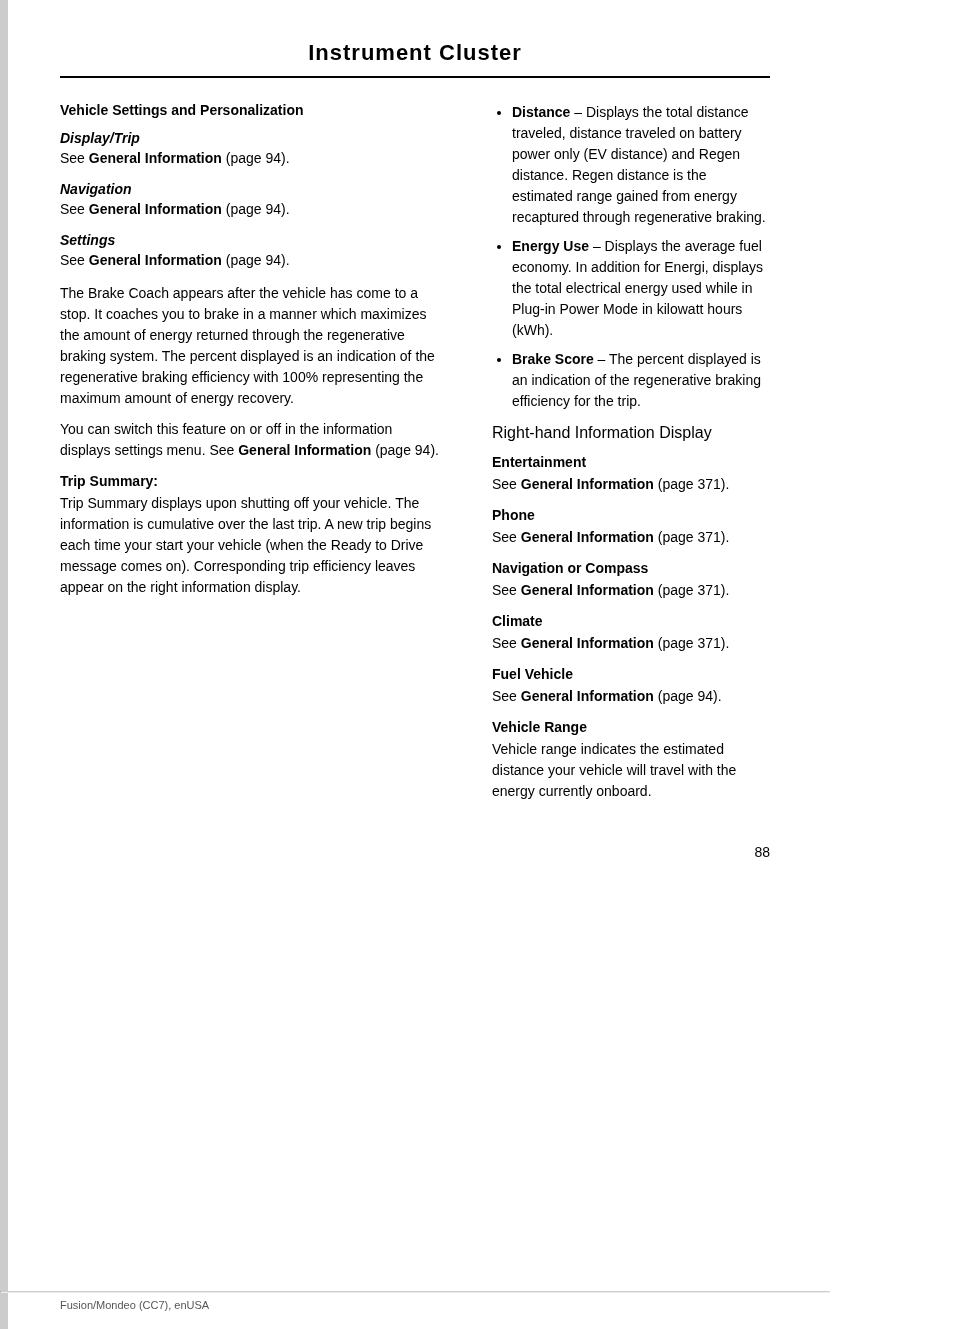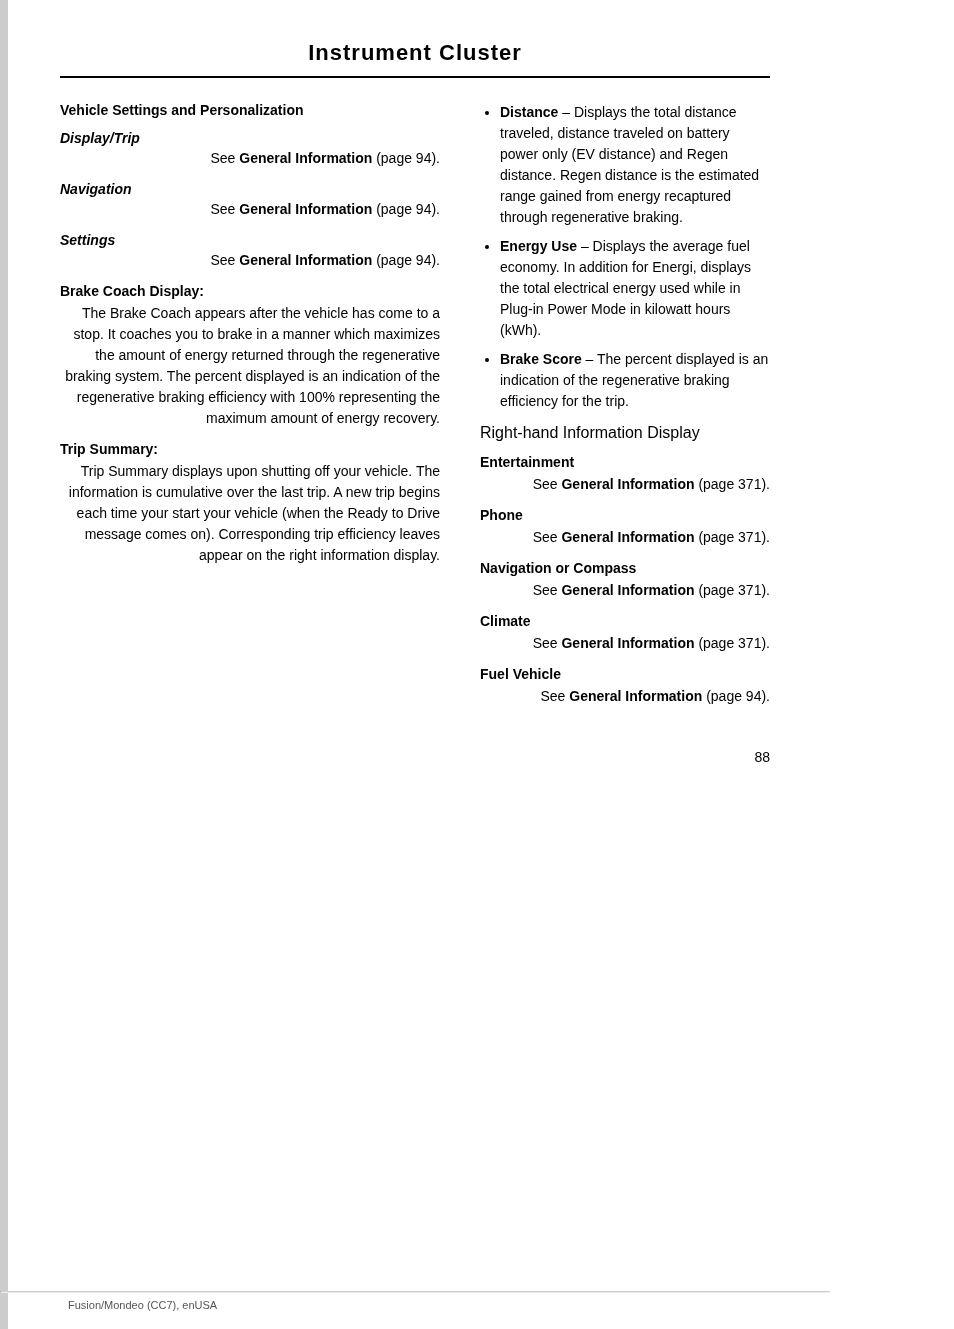--- a/index.html
+++ b/index.html
@@ -25,21 +25,21 @@
       letter-spacing: 1px;
       margin-bottom: 10px;
     }
     .title-rule {
       border: none;
       border-top: 2px solid #000;
       margin-bottom: 24px;
     }
     .two-col {
       display: flex;
-      gap: 40px;
+      gap: 52px;
     }
     .col-left {
       flex: 0 0 380px;
       max-width: 380px;
     }
     .col-right {
       flex: 1;
     }
     .section-heading {
       font-weight: bold;
@@ -52,21 +52,20 @@
       font-size: 14px;
       margin-bottom: 2px;
       margin-top: 10px;
     }
     .bold-link {
       font-weight: bold;
     }
     p {
       margin-bottom: 10px;
       line-height: 1.5;
-      text-align: right;
     }
     .sub-section {
       margin-bottom: 12px;
     }
     .sub-section-title {
       font-weight: bold;
       font-size: 14px;
       margin-bottom: 4px;
     }
     ul {
@@ -91,21 +90,21 @@
       margin-top: 12px;
     }
     .page-number {
       text-align: right;
       font-size: 14px;
       margin-top: 30px;
     }
     .footer-text {
       position: absolute;
       bottom: 18px;
-      left: 68px;
+      left: 60px;
       font-size: 11px;
       color: #555;
     }
     .footer-line {
       position: absolute;
       bottom: 36px;
       left: 0;
       right: 0;
       border-top: 1px solid #ccc;
     }
@@ -150,22 +149,24 @@
       </div>
 
       <div class="sub-section">
         <div class="italic-heading">Settings</div>
         <p>
           <span>See </span><span class="bold-link">General Information</span><span> (page 94).</span>
         </p>
       </div>
 
       <div class="sub-section">
-        <div class="sub-section-title">Brake Coach Display:</div>
         <p>The Brake Coach appears after the vehicle has come to a stop. It coaches you to brake in a manner which maximizes the amount of energy returned through the regenerative braking system. The percent displayed is an indication of the regenerative braking efficiency with 100% representing the maximum amount of energy recovery.</p>
+        <p>
+          <span>You can switch this feature on or off in the information displays settings menu.  See </span><span class="bold-link">General Information</span><span> (page 94).</span>
+        </p>
       </div>
 
       <div class="sub-section">
         <div class="sub-section-title">Trip Summary:</div>
         <p>Trip Summary displays upon shutting off your vehicle. The information is cumulative over the last trip. A new trip begins each time your start your vehicle (when the Ready to Drive message comes on). Corresponding trip efficiency leaves appear on the right information display.</p>
       </div>
 
     </div>
 
     <div class="col-right">
@@ -212,20 +213,24 @@
         </p>
       </div>
 
       <div class="sub-section">
         <div class="rh-sub-heading">Fuel Vehicle</div>
         <p>
           <span>See </span><span class="bold-link">General Information</span><span> (page 94).</span>
         </p>
       </div>
 
+      <div class="sub-section">
+        <div class="rh-sub-heading">Vehicle Range</div>
+        <p>Vehicle range indicates the estimated distance your vehicle will travel with the energy currently onboard.</p>
+      </div>
 
     </div>
   </div>
 
   <div class="page-number">88</div>
 
   <hr class="footer-line">
   <div class="footer-text">Fusion/Mondeo (CC7), enUSA</div>
 </div>
 

